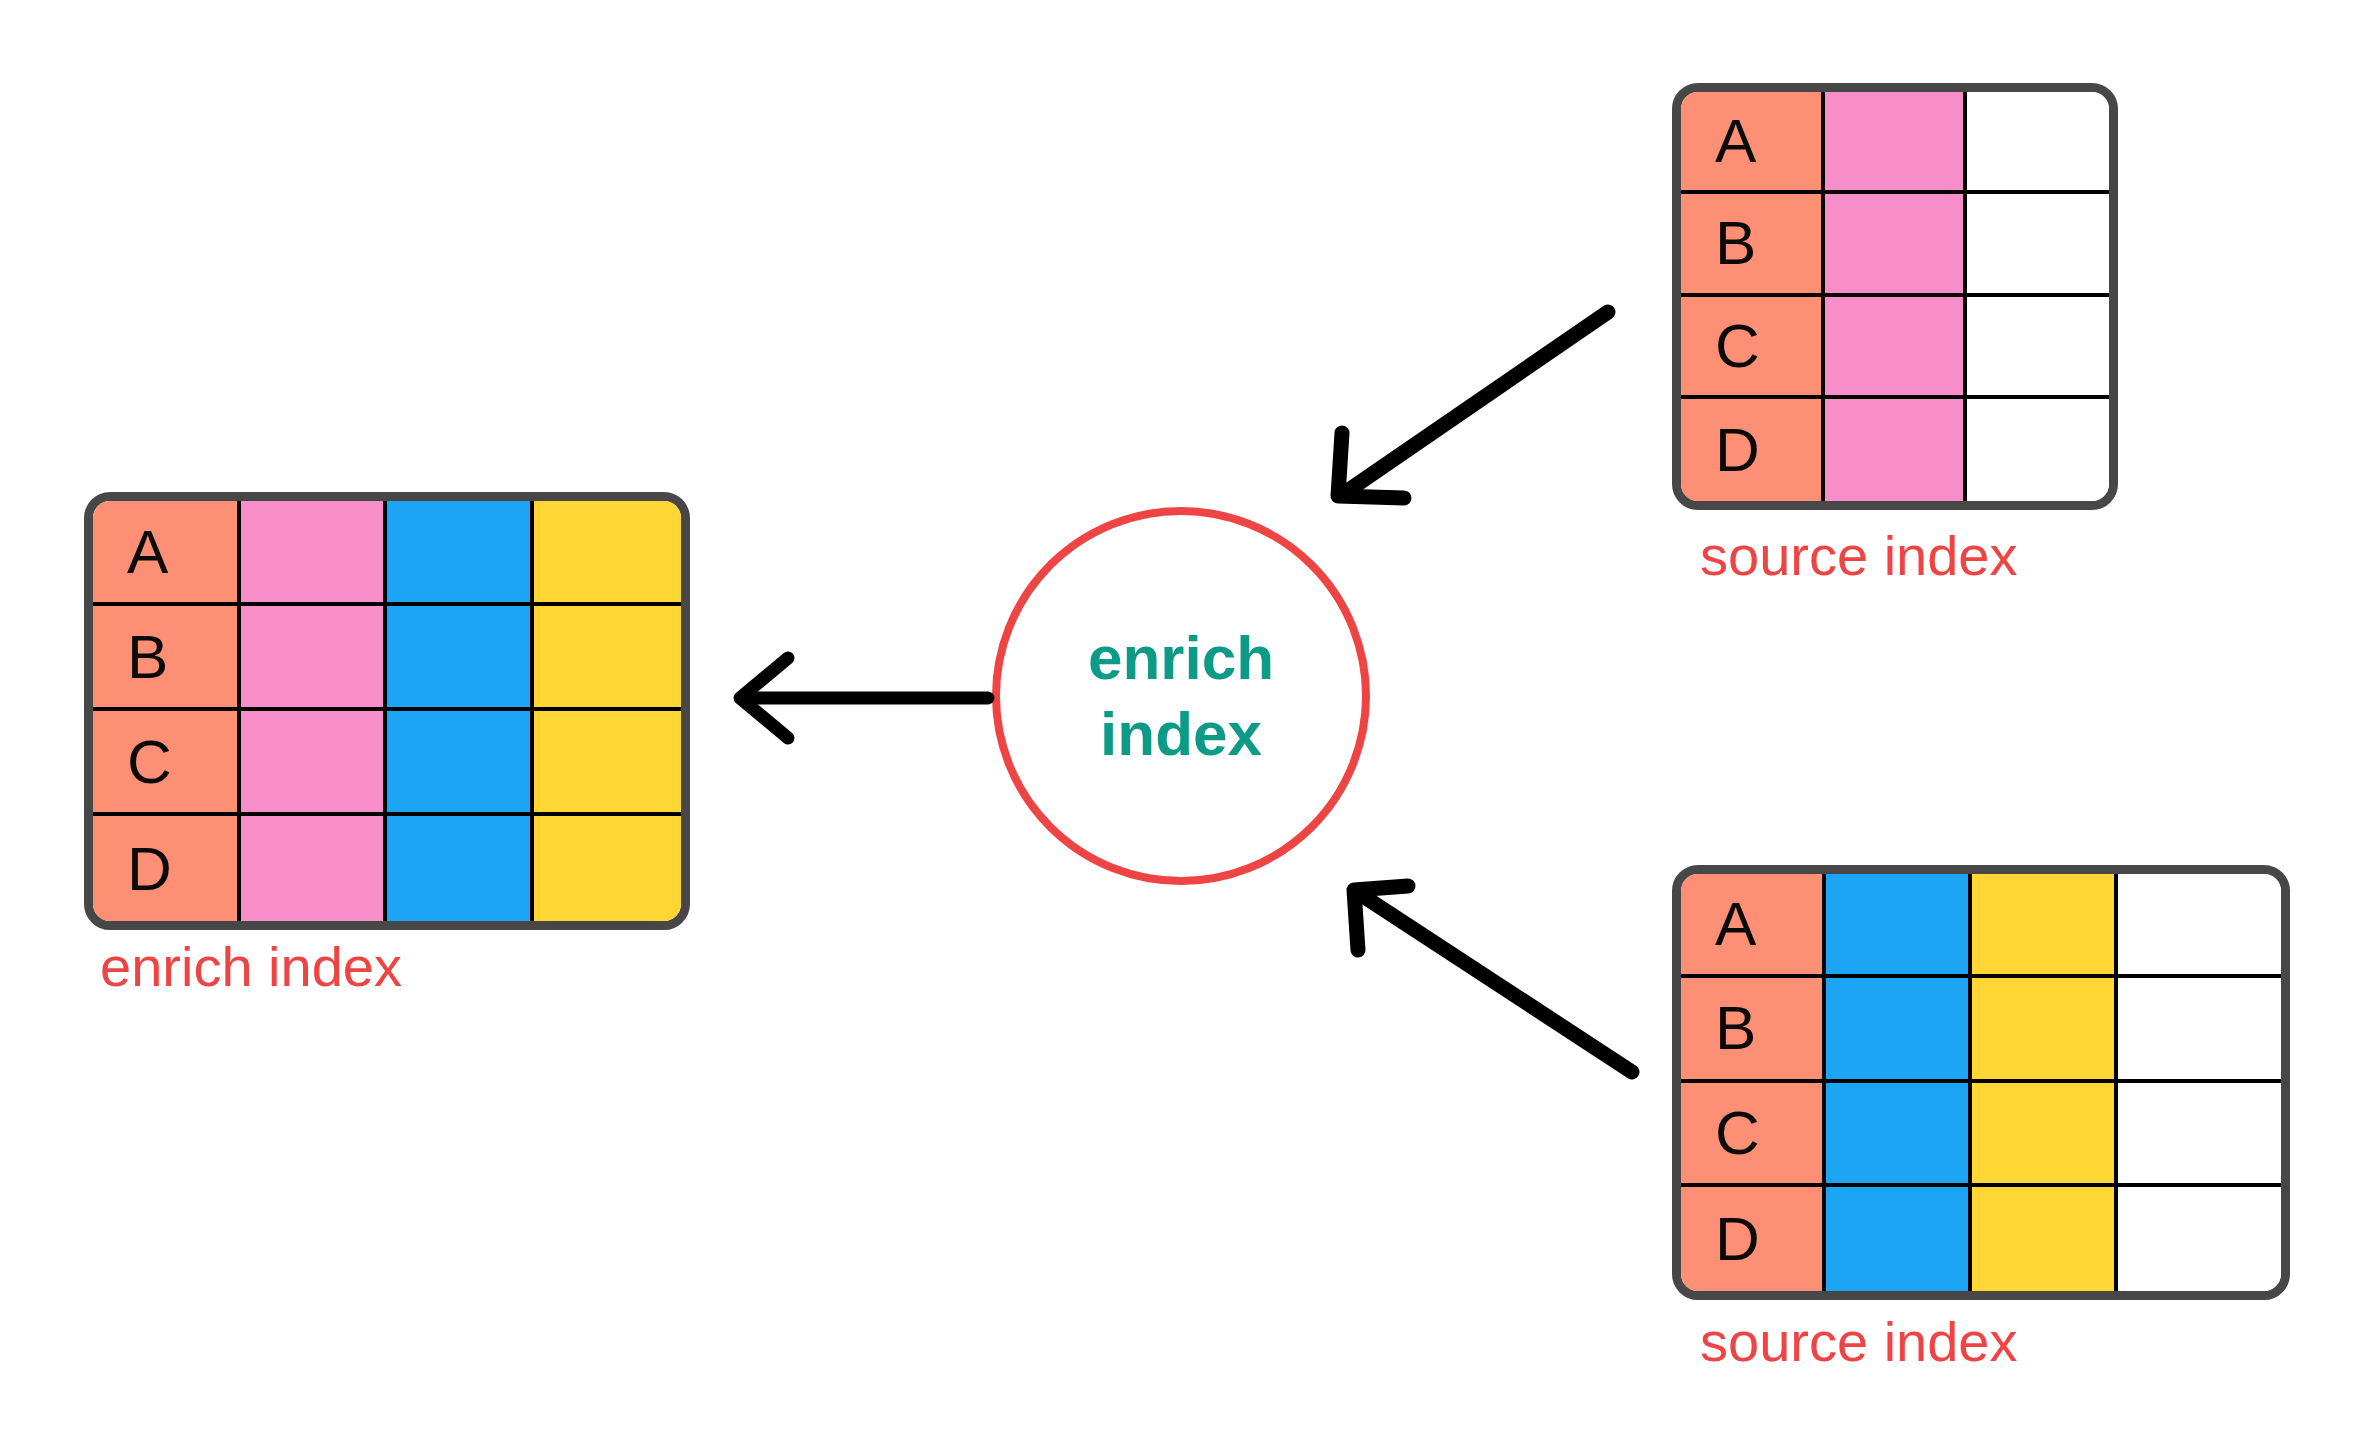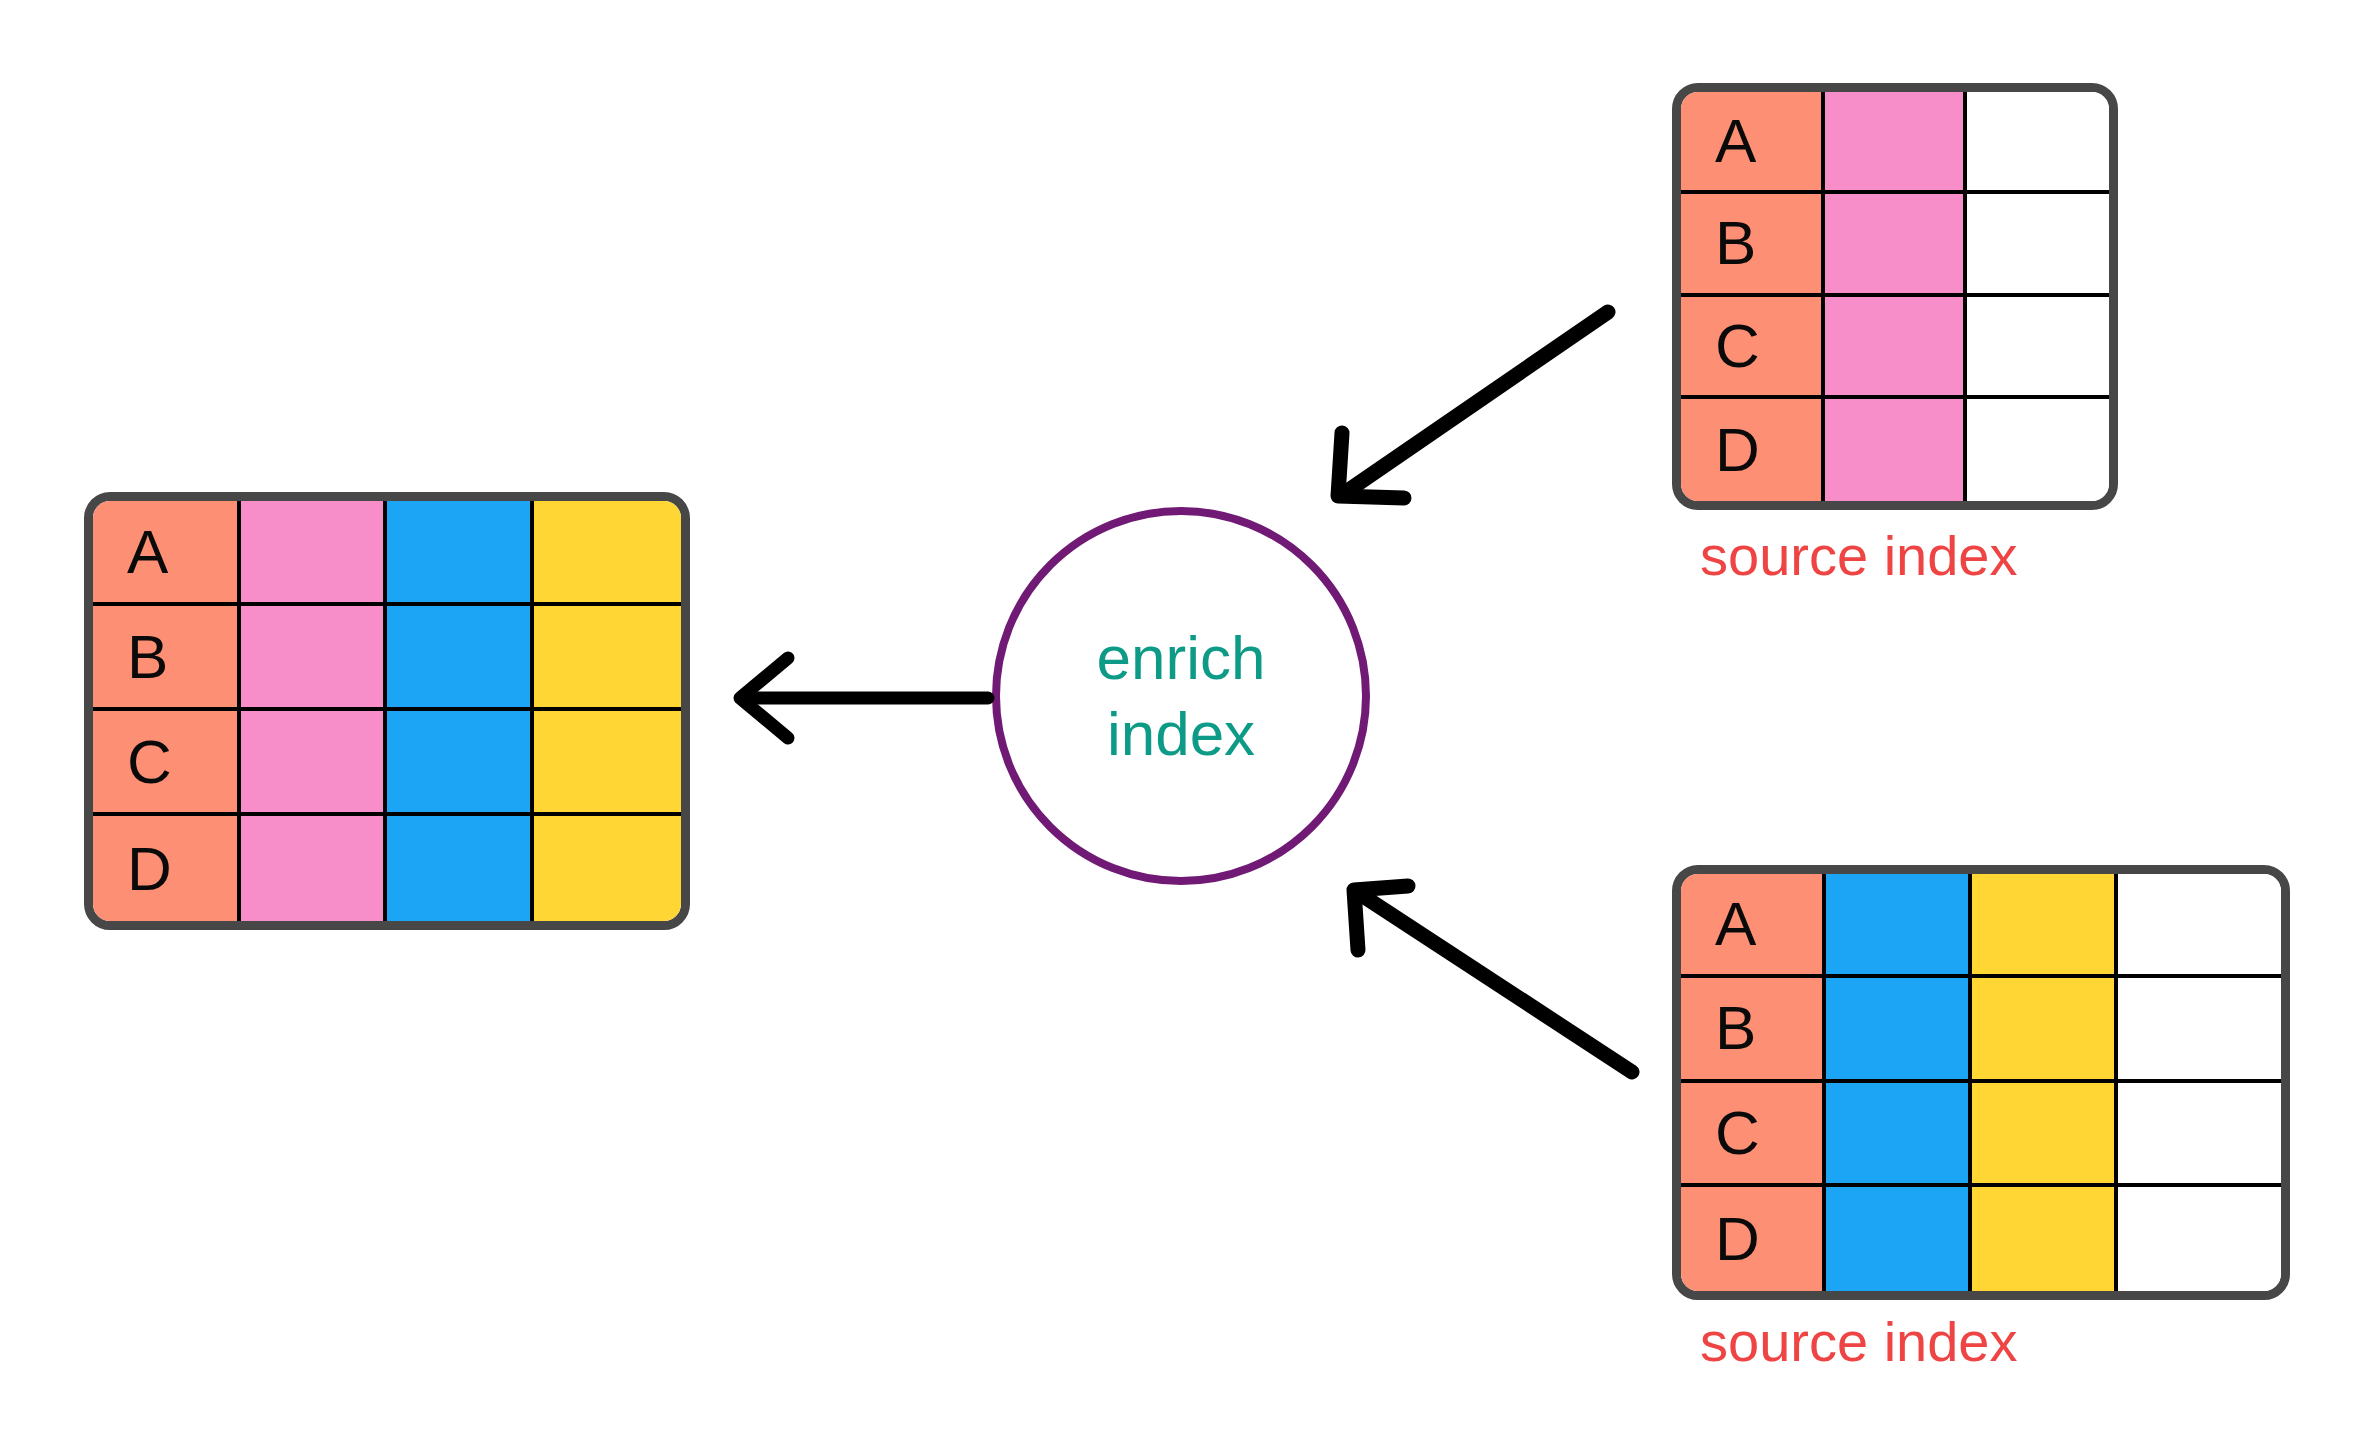--- a/index.html
+++ b/index.html
@@ -72,26 +72,27 @@
     color: #ef4444;
     white-space: nowrap;
     user-select: none;
   }
 
   
   .policy-circle {
     position: absolute;
     box-sizing: border-box;
     border-radius: 50%;
-    border: 8px solid #701a75;
+    border: 8px solid #ef4444;
     background: #ffffff;
     display: flex;
     flex-direction: column;
     align-items: center;
     justify-content: center;
+    font-weight: bold;
   }
   .policy-line {
     color: #0d9b88;
     font-size: 62px;
     line-height: 1.22;
     white-space: nowrap;
     user-select: none;
   }
 
   
@@ -138,20 +139,21 @@
     <div class="idx-row">
       <div class="idx-cell c-salmon" style="width:25.2%;">
         <span class="key-label">D</span>
       </div>
       <div class="idx-cell c-pink" style="width:24.8%;"></div>
       <div class="idx-cell c-blue" style="width:25.0%;"></div>
       <div class="idx-cell c-yellow" style="width:25.0%;"></div>
     </div>
   </div>
 
+  <div class="caption" style="left:100px; top:938px;">enrich index</div>
 
   <div class="idx-table" style="left:1672px; top:83px; width:446px; height:427px;">
 
     <div class="idx-row">
       <div class="idx-cell c-salmon" style="width:33.7%;">
         <span class="key-label">A</span>
       </div>
       <div class="idx-cell c-pink" style="width:33.2%;"></div>
       <div class="idx-cell c-white" style="width:33.1%;"></div>
     </div>

